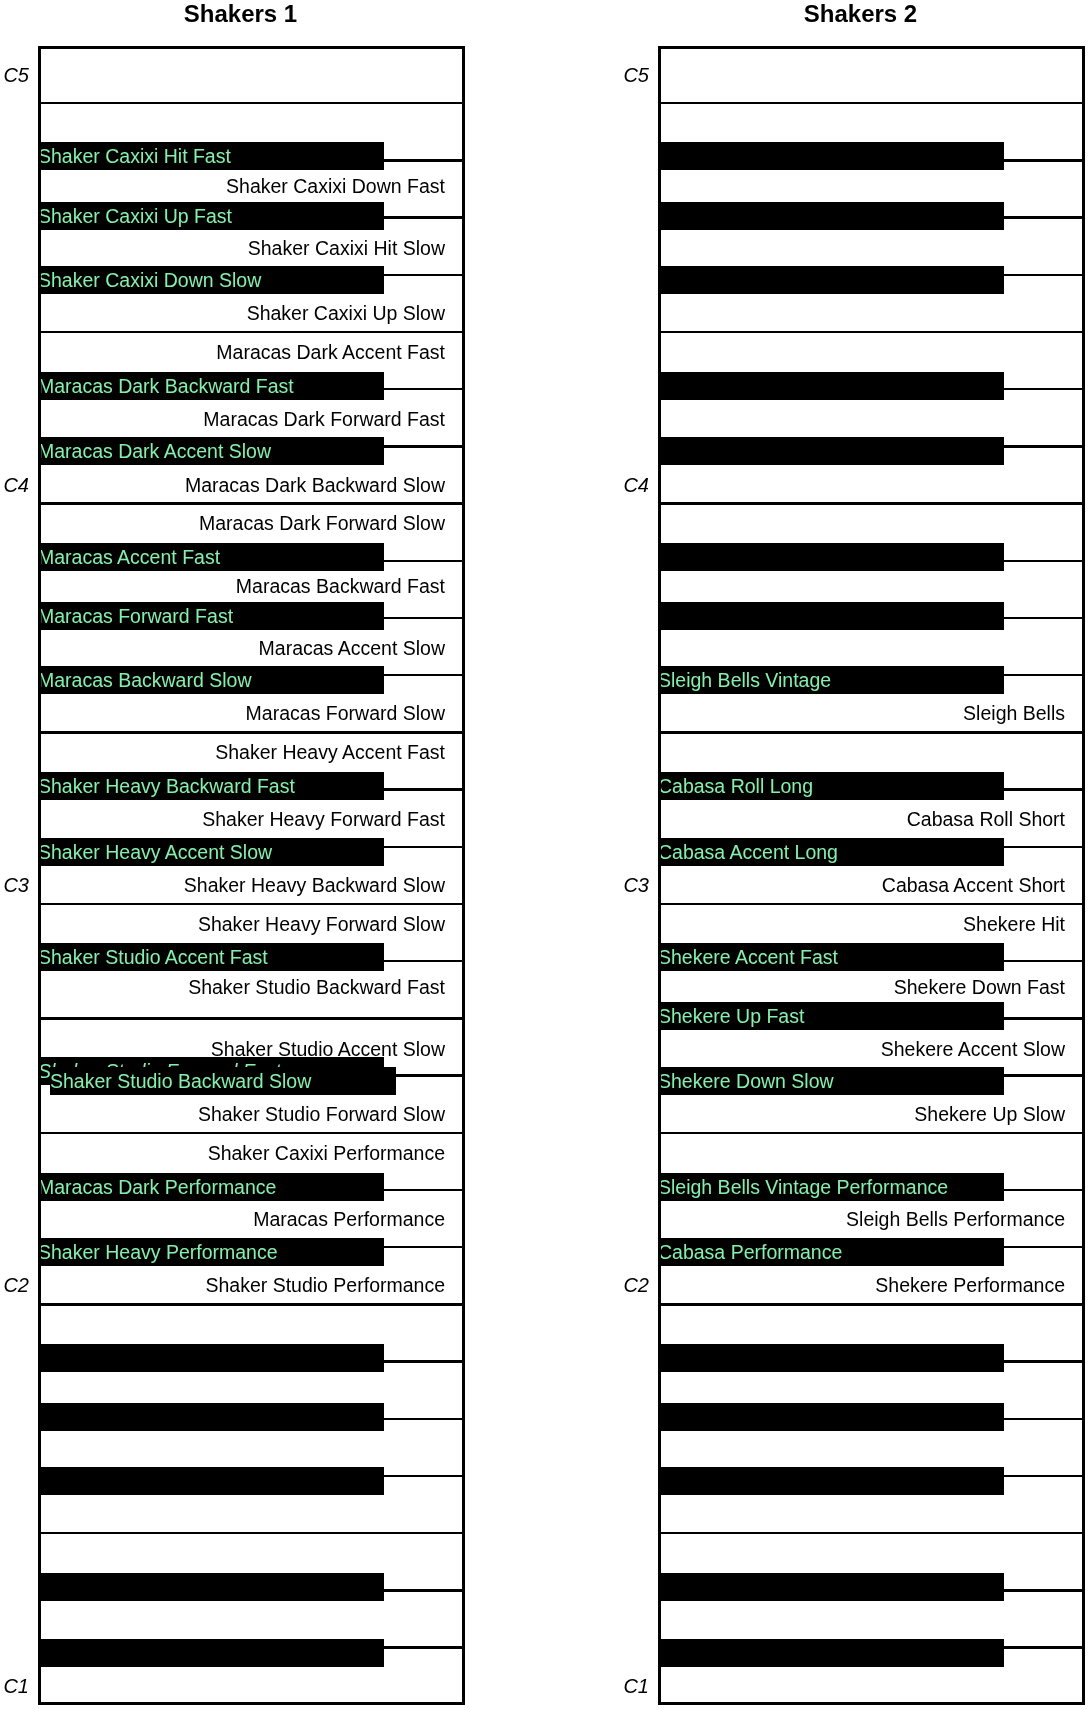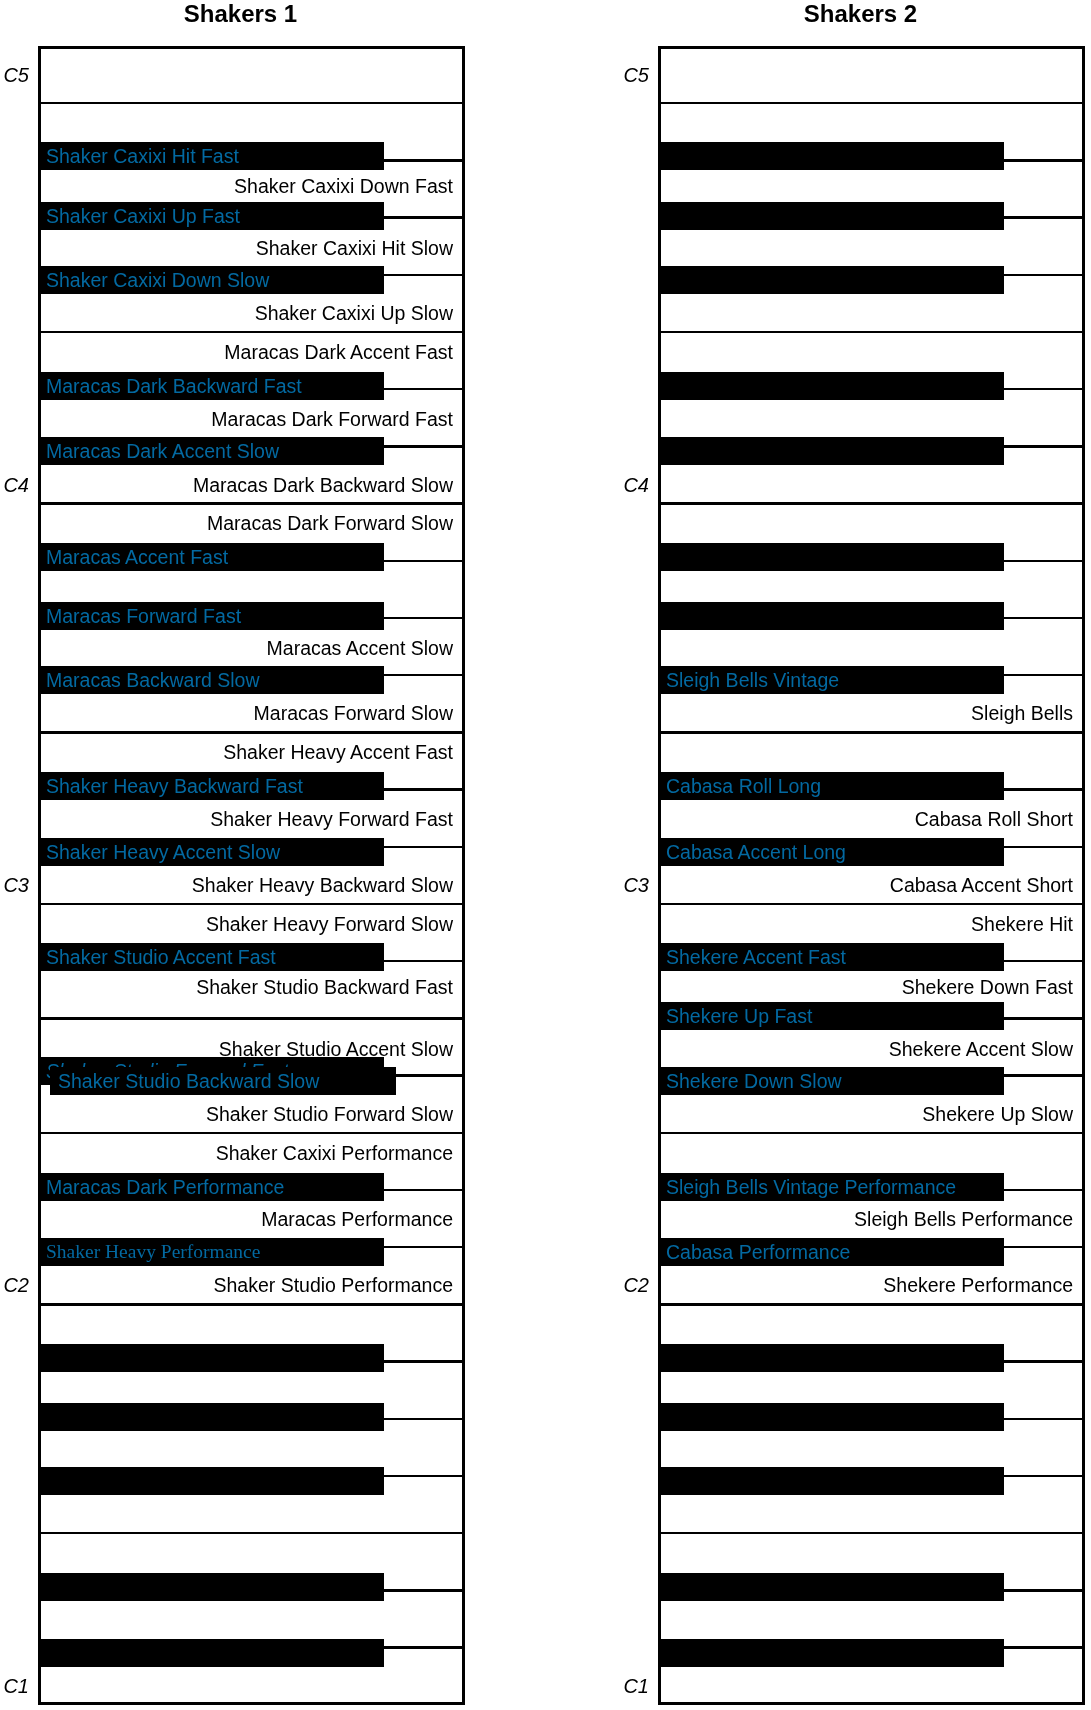--- a/index.html
+++ b/index.html
@@ -9,24 +9,24 @@
   .kb-title{position:absolute;top:0;height:28px;line-height:28px;width:427px;
             text-align:center;font-size:24px;font-weight:700;color:#000;}
   #title-0{left:27px;} #title-1{left:647px;}
   .kb{position:absolute;top:46px;width:427px;height:1659px;background:#fff;}
   #kb-0{left:38px;} #kb-1{left:658px;}
   .kb-border{position:absolute;left:0;top:0;width:100%;height:100%;
              border:3px solid #000;box-sizing:border-box;z-index:40;pointer-events:none;}
   .wkey{position:absolute;left:0;right:0;background:transparent;z-index:1;}
   .wline{position:absolute;left:0;right:0;height:2.5px;background:#000;z-index:10;}
   .bkey{position:absolute;left:0;width:346px;height:28px;background:#000;z-index:20;
-        color:#0369a1;font-size:19.5px;line-height:28px;padding-left:8px;
+        color:#86efac;font-size:19.5px;line-height:28px;
         box-sizing:border-box;white-space:nowrap;overflow:hidden;}
   .wlabel{position:absolute;left:0;right:0;height:28px;line-height:28px;z-index:30;
-          text-align:right;padding-right:12px;font-size:19.5px;color:#000;white-space:nowrap;}
+          text-align:right;padding-right:20px;font-size:19.5px;color:#000;white-space:nowrap;}
   .octave{position:absolute;width:80px;height:28px;line-height:28px;z-index:5;
           text-align:right;font-size:20px;font-style:italic;color:#000;}
 </style>
 </head>
 <body>
 
 <div class="stage" id="stage">
   <div class="kb-title" id="title-0">Shakers 1</div>
   <div class="kb-title" id="title-1">Shakers 2</div>
   <div class="kb" id="kb-0">
@@ -68,20 +68,21 @@
       <div class="wlabel" style="top: 252.9px;">Shaker Caxixi Up Slow</div>
       <div class="wkey" style="top: 286px; height: 57.2px;"></div>
       <div class="wlabel" style="top: 291.85px;">Maracas Dark Accent Fast</div>
       <div class="wkey" style="top: 343.2px; height: 57.2px;"></div>
       <div class="wlabel" style="top: 358.55px;">Maracas Dark Forward Fast</div>
       <div class="wkey" style="top: 400.4px; height: 57.2px;"></div>
       <div class="wlabel" style="top: 424.5px;">Maracas Dark Backward Slow</div>
       <div class="wkey" style="top: 457.6px; height: 57.2px;"></div>
       <div class="wlabel" style="top: 463.2px;">Maracas Dark Forward Slow</div>
       <div class="wkey" style="top: 514.8px; height: 57.2px;"></div>
+      <div class="wlabel" style="top: 526.4px;">Maracas Backward Fast</div>
       <div class="wkey" style="top: 572px; height: 57.2px;"></div>
       <div class="wlabel" style="top: 588.1px;">Maracas Accent Slow</div>
       <div class="wkey" style="top: 629.2px; height: 57.2px;"></div>
       <div class="wlabel" style="top: 653.3px;">Maracas Forward Slow</div>
       <div class="wkey" style="top: 686.4px; height: 57.2px;"></div>
       <div class="wlabel" style="top: 692.25px;">Shaker Heavy Accent Fast</div>
       <div class="wkey" style="top: 743.6px; height: 57.2px;"></div>
       <div class="wlabel" style="top: 758.95px;">Shaker Heavy Forward Fast</div>
       <div class="wkey" style="top: 800.8px; height: 57.2px;"></div>
       <div class="wlabel" style="top: 824.9px;">Shaker Heavy Backward Slow</div>
@@ -113,21 +114,21 @@
       <div class="bkey" style="top: 391.4px;">Maracas Dark Accent Slow</div>
       <div class="bkey" style="top: 496.8px;">Maracas Accent Fast</div>
       <div class="bkey" style="top: 556px;">Maracas Forward Fast</div>
       <div class="bkey" style="top: 726.1px;">Shaker Heavy Backward Fast</div>
       <div class="bkey" style="top: 620.2px;">Maracas Backward Slow</div>
       <div class="bkey" style="top: 791.8px;">Shaker Heavy Accent Slow</div>
       <div class="bkey" style="top: 897.2px;">Shaker Studio Accent Fast</div>
       <div class="bkey" style="top: 1011px; font-style: italic;">Shaker Studio Forward Fast</div>
       <div class="bkey" style="top: 1020.6px; margin-left: 12px;">Shaker Studio Backward Slow</div>
       <div class="bkey" style="top: 1126.5px;">Maracas Dark Performance</div>
-      <div class="bkey" style="top: 1192.2px; font-family: Liberation Serif, serif;">Shaker Heavy Performance</div>
+      <div class="bkey" style="top: 1192.2px;">Shaker Heavy Performance</div>
       <div class="bkey" style="top: 1297.6px;"></div>
       <div class="bkey" style="top: 1356.8px;"></div>
       <div class="bkey" style="top: 1421px;"></div>
       <div class="bkey" style="top: 1526.9px;"></div>
       <div class="bkey" style="top: 1592.6px;"></div>
       <div class="kb-border"></div>
     </div>
   <div class="kb" id="kb-1">
       <div class="wline" style="top: 55.95px;"></div>
       <div class="wline" style="top: 113.15px;"></div>

